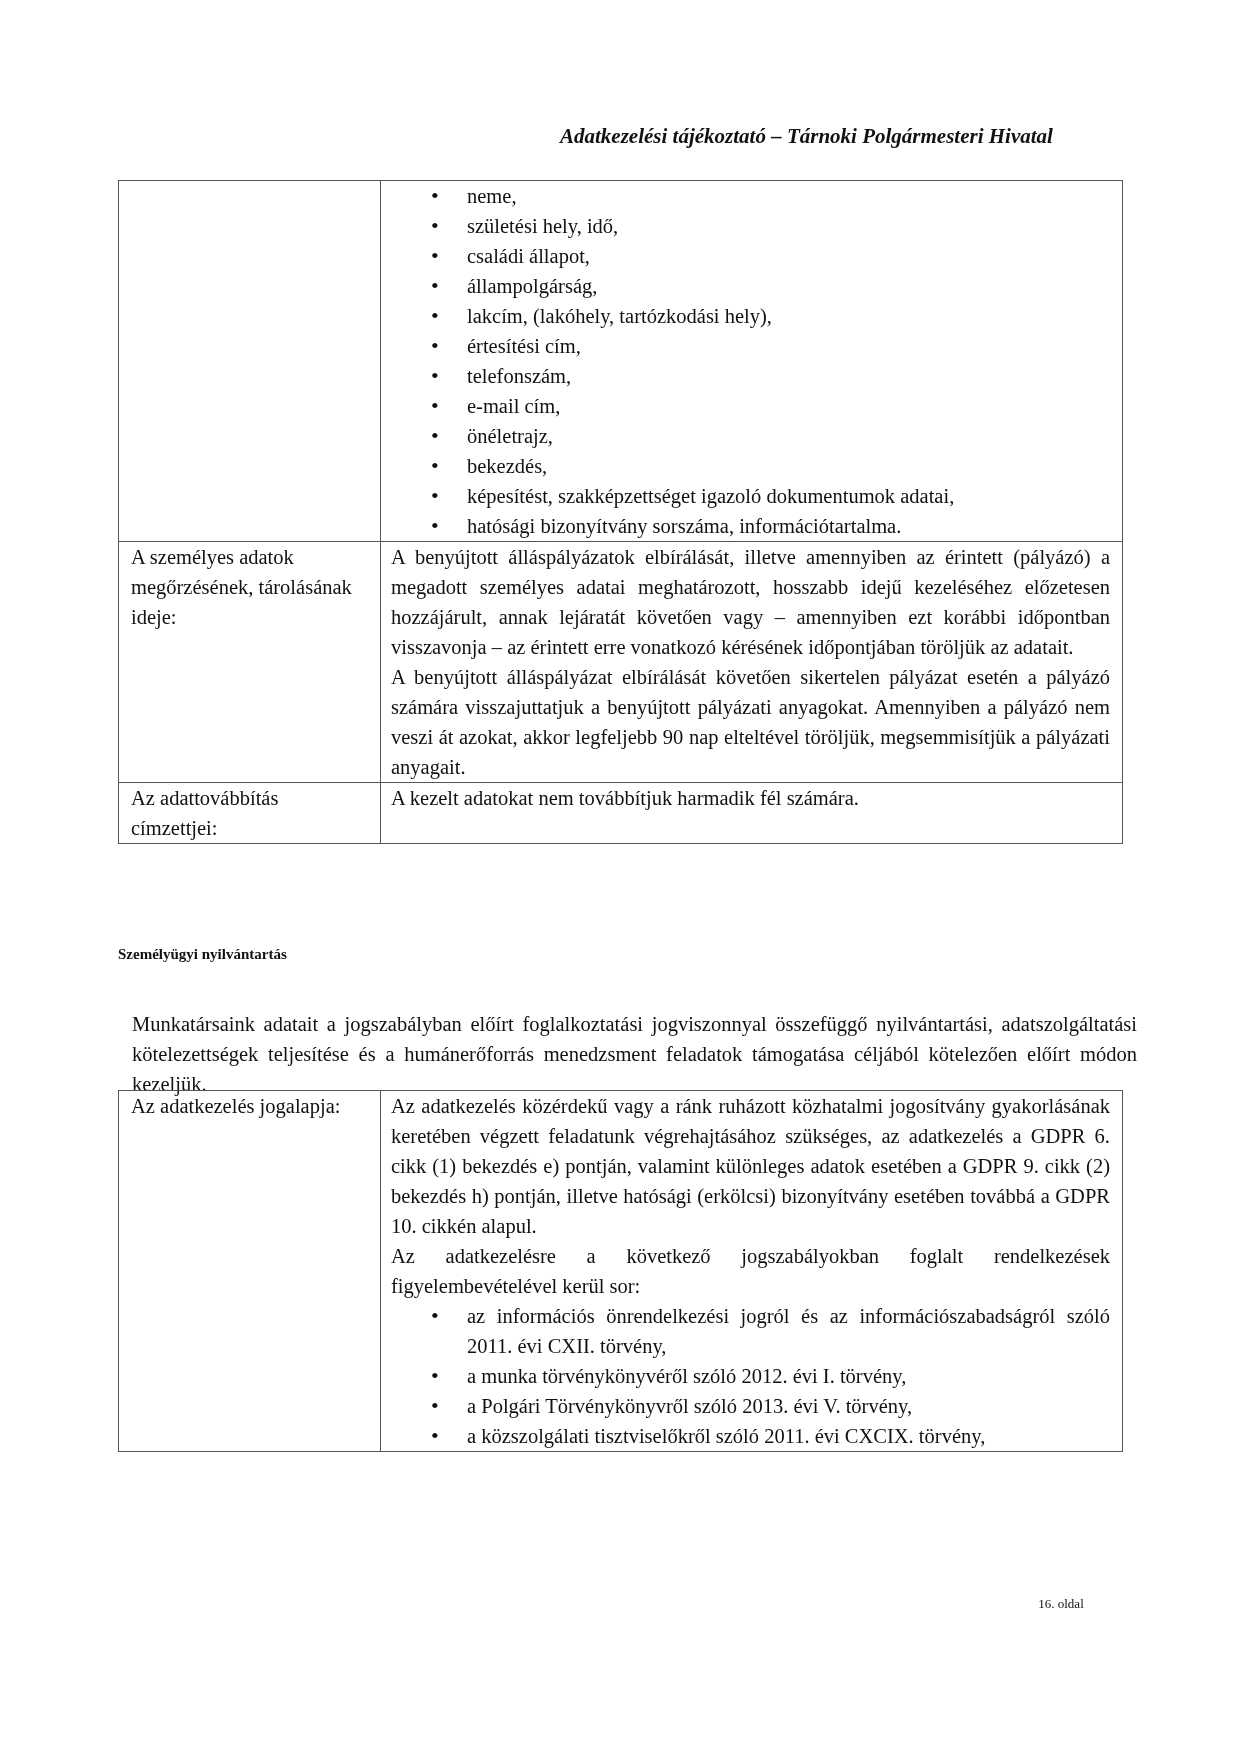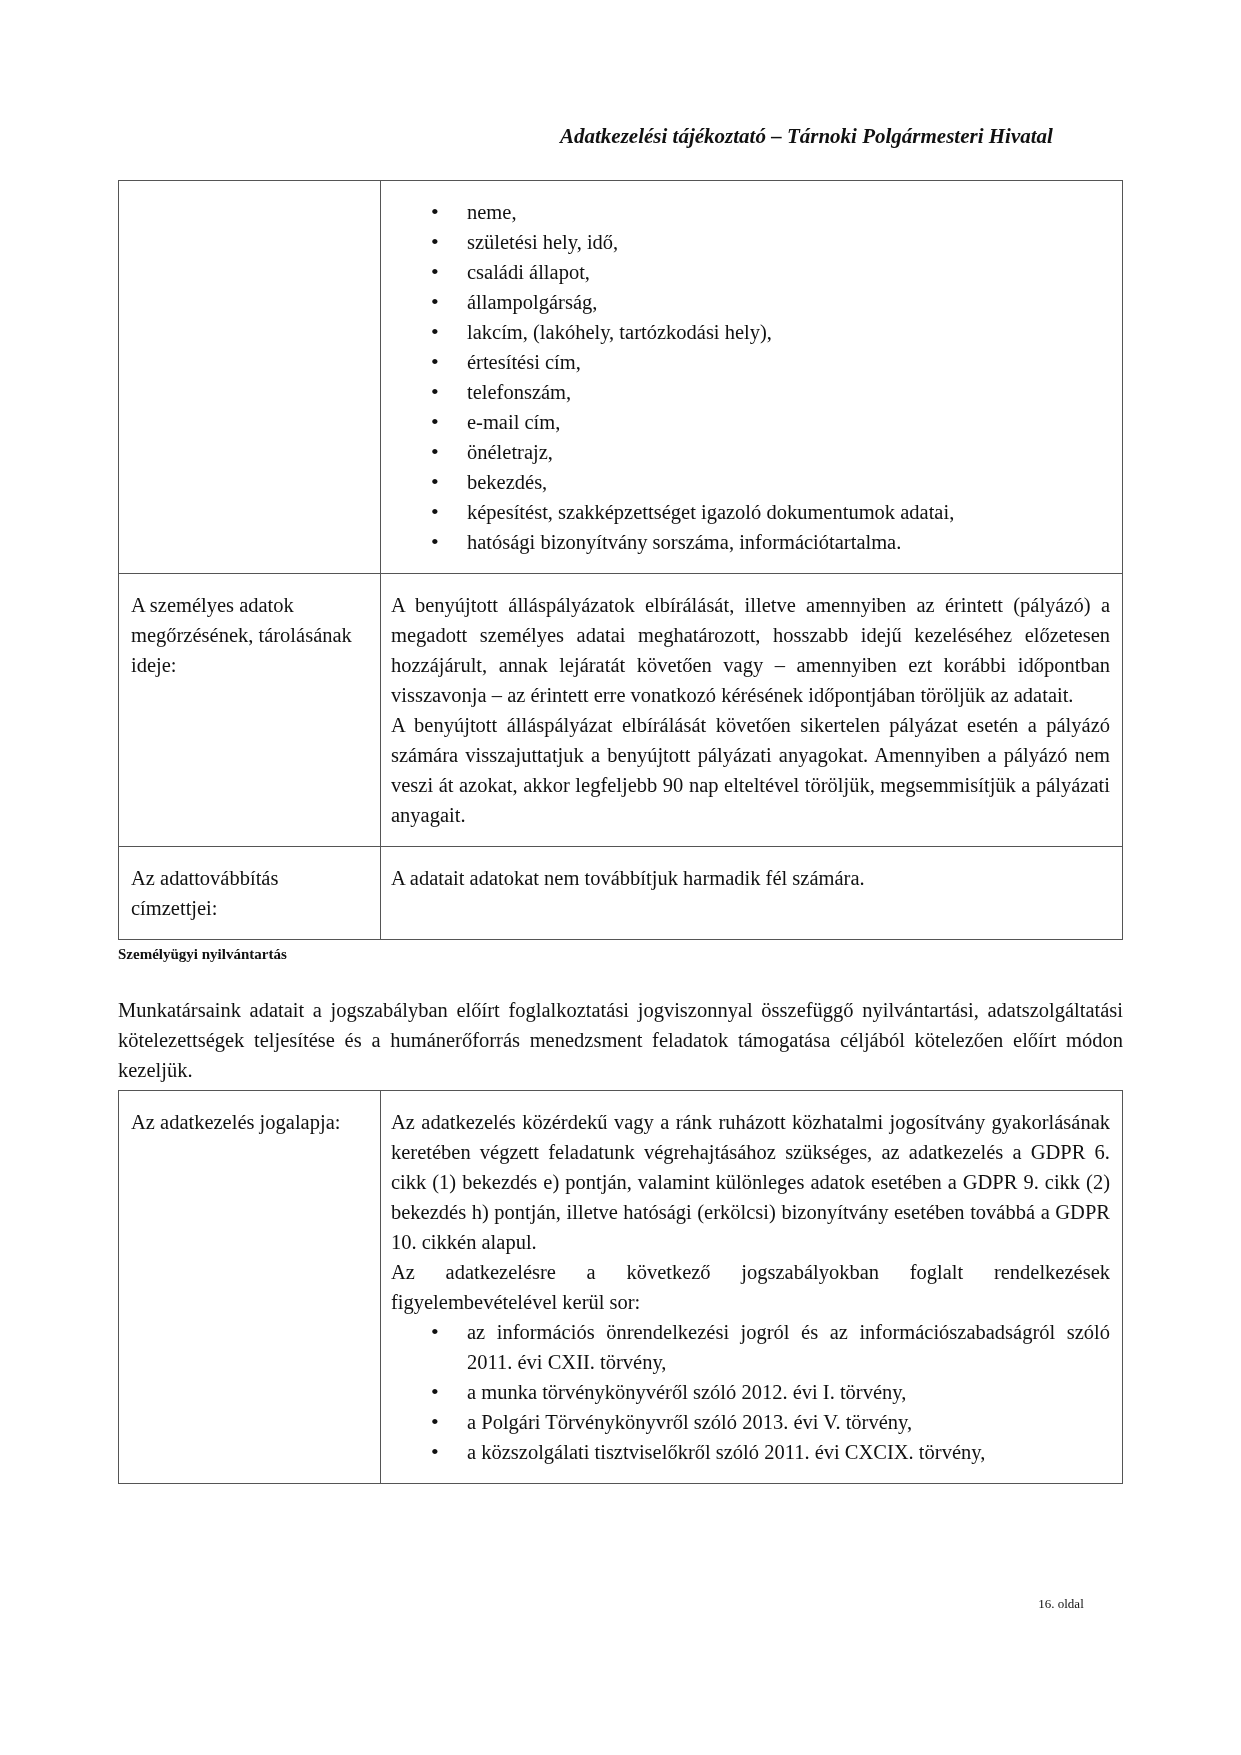--- a/index.html
+++ b/index.html
@@ -2,33 +2,33 @@
 <html><head>
 <meta charset="utf-8">
 <style>
   html, body { margin: 0; padding: 0; background: #ffffff; }
   body { width: 1241px; height: 1755px; position: relative; overflow: hidden;
          font-family: "Liberation Serif", "DejaVu Serif", serif; color: #111; }
   .header { position: absolute; left: 560px; top: 124px; width: 562px; text-align: left;
             font-style: italic; font-weight: bold; font-size: 21px; letter-spacing: 0; }
   table.doc { position: absolute; left: 118px; width: 1005px; border-collapse: collapse;
               font-size: 20.5px; line-height: 30px; }
-  table.doc td { border: 1.5px solid #555; vertical-align: top; padding: 16px 10px; }
+  table.doc td { border: 1.5px solid #555; vertical-align: top; padding: 0 10px; }
   table.doc td.label { width: 239px; padding-left: 12px; }
   table.doc td.content { text-align: justify; padding-right: 12px; }
   table.doc tr { border-top: 1.5px solid #333; }
   ul.bullets { margin: 0; padding: 0 0 0 0; list-style: none; }
   ul.bullets li { position: relative; padding-left: 76px; }
   ul.bullets li::before { content: "\2022"; position: absolute; left: 40px; top: 0; font-size: 22px; }
   p.par { margin: 0; text-align: justify; }
   #t1 { top: 180px; }
   #t2 { top: 1090px; }
   .section-title { position: absolute; left: 118px; top: 946px; font-weight: bold; font-size: 15px; }
   .intro { position: absolute; left: 118px; top: 995px; width: 1005px; font-size: 20.5px; line-height: 30px;
-           text-align: justify; margin: 0; }
+           text-align: justify; margin: 14px; }
   .footer { position: absolute; left: 1000px; top: 1596px; width: 122px; text-align: center; font-size: 13px; }
 </style>
 </head>
 <body>
 
 <div class="header">Adatkezelési tájékoztató – Tárnoki Polgármesteri Hivatal</div>
 
 <table class="doc" id="t1">
   <tbody>
       <tr>
@@ -53,21 +53,21 @@
   <tr>
     <td class="label">A személyes adatok megőrzésének, tárolásának ideje:</td>
     <td class="content">
       <p class="par">A benyújtott álláspályázatok elbírálását, illetve amennyiben az érintett (pályázó) a megadott személyes adatai meghatározott, hosszabb idejű kezeléséhez előzetesen hozzájárult, annak lejáratát követően vagy – amennyiben ezt korábbi időpontban visszavonja – az érintett erre vonatkozó kérésének időpontjában töröljük az adatait.</p>
       <p class="par">A benyújtott álláspályázat elbírálását követően sikertelen pályázat esetén a pályázó számára visszajuttatjuk a benyújtott pályázati anyagokat. Amennyiben a pályázó nem veszi át azokat, akkor legfeljebb 90 nap elteltével töröljük, megsemmisítjük a pályázati anyagait.</p>
     </td>
   </tr>
   <tr>
     <td class="label">Az adattovábbítás címzettjei:</td>
     <td class="content">
-      <p class="par">A adatait adatokat nem továbbítjuk harmadik fél számára.</p>
+      <p class="par">A kezelt adatokat nem továbbítjuk harmadik fél számára.</p>
     </td>
   </tr>
 </tbody>
   </table>
 
 <div class="section-title">Személyügyi nyilvántartás</div>
 <p class="intro">Munkatársaink adatait a jogszabályban előírt foglalkoztatási jogviszonnyal összefüggő nyilvántartási, adatszolgáltatási kötelezettségek teljesítése és a humánerőforrás menedzsment feladatok támogatása céljából kötelezően előírt módon kezeljük.</p>
 
 <table class="doc" id="t2">
   <tbody>

